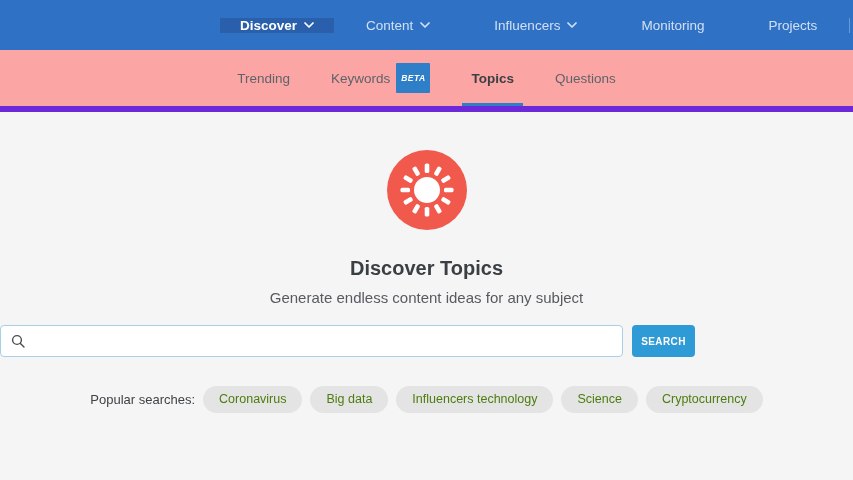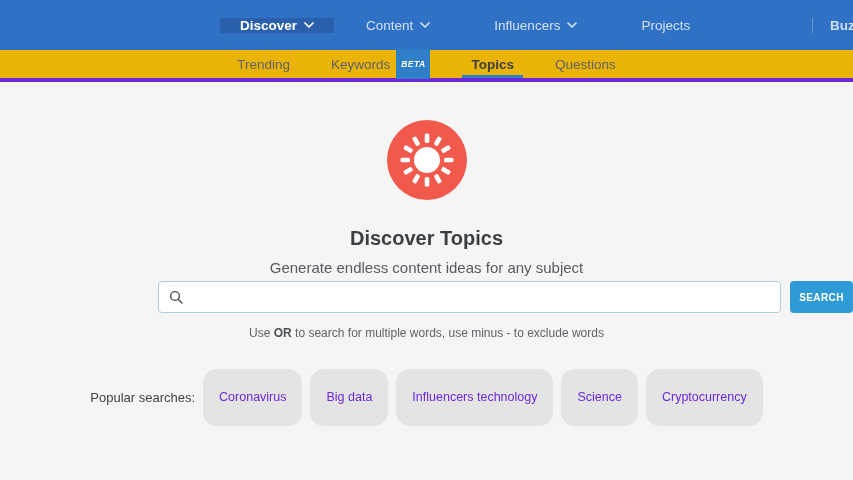--- a/index.html
+++ b/index.html
@@ -44,23 +44,23 @@
     font-weight:bold;
     font-size:13.5px;
     white-space:nowrap;
     overflow:hidden;
     width:41px;
     flex:none;
   }
 
   
   .subnav {
-    height:32px;
-    background:#eab308;
-    border-bottom:4px solid #6d28d9;
+    height:62px;
+    background:#fca5a5;
+    border-bottom:6px solid #6d28d9;
     display:flex;
     justify-content:center;
     align-items:stretch;
     gap:37px;
     font-size:13.5px;
   }
   .tab {
     display:flex; align-items:center; gap:6px;
     color:#5f6368;
     cursor:pointer;
@@ -106,23 +106,23 @@
     color:#3a3f44;
   }
   .hero-subtitle {
     margin-top:9px;
     font-size:15px;
     line-height:18px;
     color:#575b60;
   }
 
   .search-row {
-    margin-top:4px;
-    display:flex;
-    justify-content:flex-end;
+    margin-top:18px;
+    display:flex;
+    justify-content:flex-start;
     align-items:center;
   }
   .search-box { position:relative; width:623px; height:32px; }
   .search-box input {
     width:100%; height:100%;
     border:1px solid #a9cfe8;
     border-radius:4px;
     background:#ffffff;
     padding:0 10px 0 32px;
     font-size:13px;
@@ -163,24 +163,24 @@
     justify-content:center;
     align-items:center;
     gap:8px;
   }
   .popular-label {
     font-size:13px;
     color:#3f4347;
   }
   .chip {
     background:#e4e4e4;
-    color:#6d28d9;
+    color:#4d7c0f;
     font-size:12.5px;
     line-height:1;
-    padding:22px 16px;
+    padding:7px 16px;
     border-radius:14px;
     cursor:pointer;
     white-space:nowrap;
   }
 </style>
 </head>
 <body>
 
 <div class="topnav">
   <div class="topnav-spacer"></div>
@@ -205,20 +205,23 @@
 
   <div class="nav-item">
     <span>Influencers</span>
     <span class="chev">
       <svg width="10" height="6" viewBox="0 0 10 6">
           <polyline points="1,1 5,5 9,1" fill="none" stroke="currentColor" stroke-width="1.7" stroke-linecap="round" stroke-linejoin="round"></polyline>
         </svg>
     </span>
   </div>
 
+  <div class="nav-item">
+    <span>Monitoring</span>
+  </div>
 
   <div class="nav-item">
     <span>Projects</span>
   </div>
 
   <div class="topnav-right">
     <span>Buzz</span>
   </div>
 </div>
 
@@ -266,23 +269,20 @@
     <div class="search-box">
       <svg class="mag" viewBox="0 0 14 14" width="14" height="14">
         <circle cx="6" cy="6" r="4.4" fill="none" stroke="#4a4e52" stroke-width="1.4"></circle>
         <line x1="9.4" y1="9.4" x2="13" y2="13" stroke="#4a4e52" stroke-width="1.4" stroke-linecap="round"></line>
       </svg>
       <input type="text" value="" style="">
     </div>
     <button class="search-btn">SEARCH</button>
   </div>
 
-  <div class="help-text">
-    <span>Use </span><b>OR</b><span> to search for multiple words, use minus - to exclude words</span>
-  </div>
 
   <div class="popular-row">
     <span class="popular-label">Popular searches:</span>
     <span class="chip">Coronavirus</span>
     <span class="chip">Big data</span>
     <span class="chip">Influencers technology</span>
     <span class="chip">Science</span>
     <span class="chip">Cryptocurrency</span>
   </div>
 

